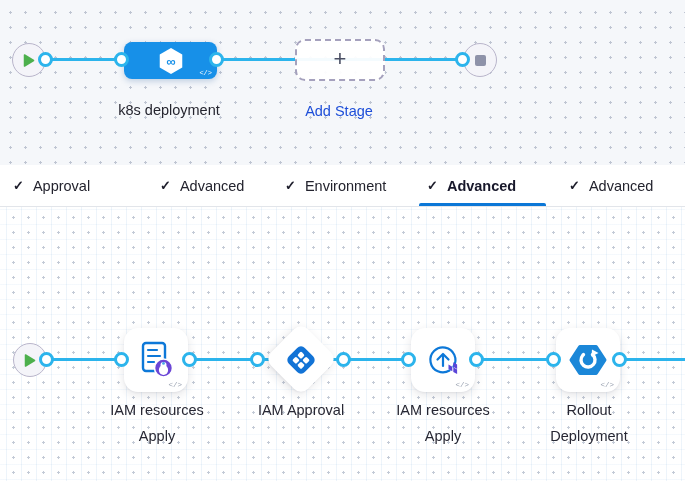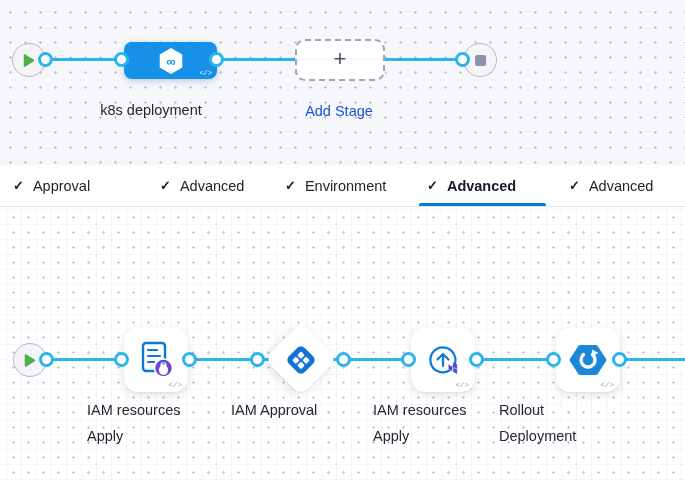--- a/index.html
+++ b/index.html
@@ -55,21 +55,21 @@
   
   .stepcard{position:absolute;width:64px;height:64px;border-radius:14px;background:#fff;
     box-shadow:0 3px 10px rgba(40,41,61,0.12),0 1px 2px rgba(40,41,61,0.06);z-index:3;
     display:flex;align-items:center;justify-content:center;cursor:pointer;}
   .stepcard .codebadge,.diamondwrap .codebadge{position:absolute;right:6px;bottom:3px;
     color:#99a1b0;font-size:7.5px;font-family:"Liberation Mono",monospace;}
   .diamond{position:absolute;left:275px;top:333px;width:52px;height:52px;border-radius:10px;
     background:#fff;transform:rotate(45deg);z-index:3;cursor:pointer;
     box-shadow:0 3px 10px rgba(40,41,61,0.12),0 1px 2px rgba(40,41,61,0.06);}
   .diamond-icon{position:absolute;left:283px;top:342px;width:36px;height:36px;z-index:4;pointer-events:none;}
-  .steplabel{position:absolute;width:140px;top:397px;text-align:left;font-size:14.5px;
+  .steplabel{position:absolute;width:140px;top:397px;text-align:center;font-size:14.5px;
     line-height:26px;color:#272733;z-index:3;}
 </style>
 </head>
 <body>
 
 <div id="app">
 
   <div class="canvas-top"></div>
 
   <div class="pline" style="left:46px;top:58px;width:417px;"></div>
@@ -94,21 +94,21 @@
 
   <div class="roundnode" style="left:463px;top:43px;">
     <span class="stopsq"></span>
   </div>
 
   <div class="dot" style="left:38px;top:52px;"></div>
   <div class="dot" style="left:114px;top:52px;"></div>
   <div class="dot" style="left:209px;top:52px;"></div>
   <div class="dot" style="left:455px;top:52px;"></div>
 
-  <div class="nodelabel" style="left:81px;top:102px;width:140px;">k8s deployment</div>
+  <div class="nodelabel" style="left:99px;top:102px;width:140px;">k8s deployment</div>
   <div class="nodelabel" style="left:269px;top:103px;width:140px;color:#1d4ed8;">Add Stage</div>
 
   <div class="tabbar">
     <div class="tab" style="left:13px;">
       <span class="check">✓</span>
       <span>Approval</span>
     </div>
     <div class="tab" style="left:160px;">
       <span class="check">✓</span>
       <span>Advanced</span>
@@ -200,18 +200,18 @@
     <div>IAM resources</div>
     <div>Apply</div>
   </div>
   <div class="steplabel" style="left:231px;">
     <div>IAM Approval</div>
   </div>
   <div class="steplabel" style="left:373px;">
     <div>IAM resources</div>
     <div>Apply</div>
   </div>
-  <div class="steplabel" style="left:499px;">
+  <div class="steplabel" style="left:519px;">
     <div>Rollout</div>
     <div>Deployment</div>
   </div>
 
 </div>
 
 </body></html>

